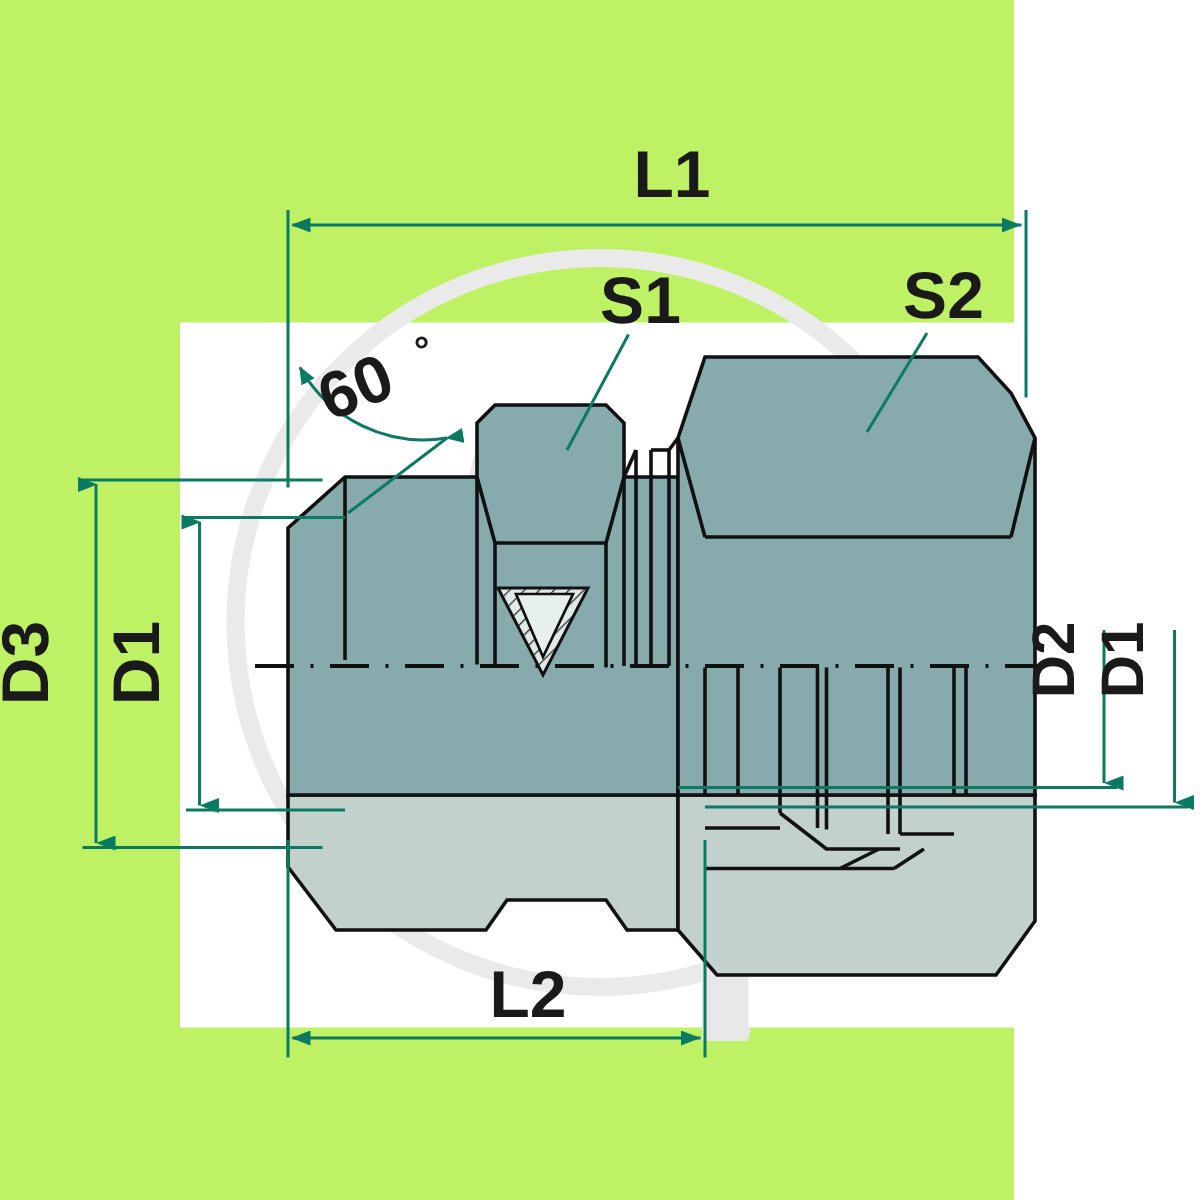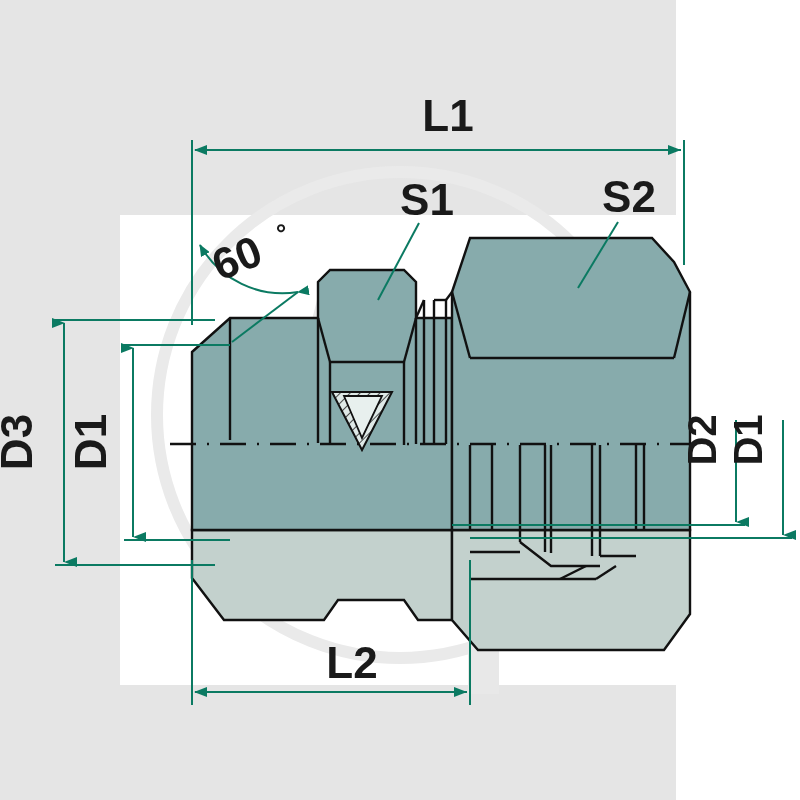--- a/index.html
+++ b/index.html
@@ -1,19 +1,19 @@
 <!DOCTYPE html>
 <html><head>
 <meta charset="utf-8">
 <title>Technical Drawing</title>
 <style>
   html,body{margin:0;padding:0;background:#ffffff;}
   body{width:800px;height:800px;overflow:hidden;
        font-family:"Liberation Sans","DejaVu Sans",sans-serif;}
-  #stage{position:relative;width:676px;height:800px;background:#e5e5e5;}
+  #stage{position:relative;width:676px;height:800px;background:#bef264;}
   svg{display:block;}
   .dimtxt{font-family:"Liberation Sans","DejaVu Sans",sans-serif;
           font-size:44px;font-weight:700;fill:#1a1a1a;}
   .dimtxt-sm{font-family:"Liberation Sans","DejaVu Sans",sans-serif;
           font-size:40px;font-weight:700;fill:#1a1a1a;}
   .deg{font-family:"Liberation Sans","DejaVu Sans",sans-serif;
        font-size:26px;font-weight:700;fill:#1a1a1a;}
 </style>
 </head>
 <body>

